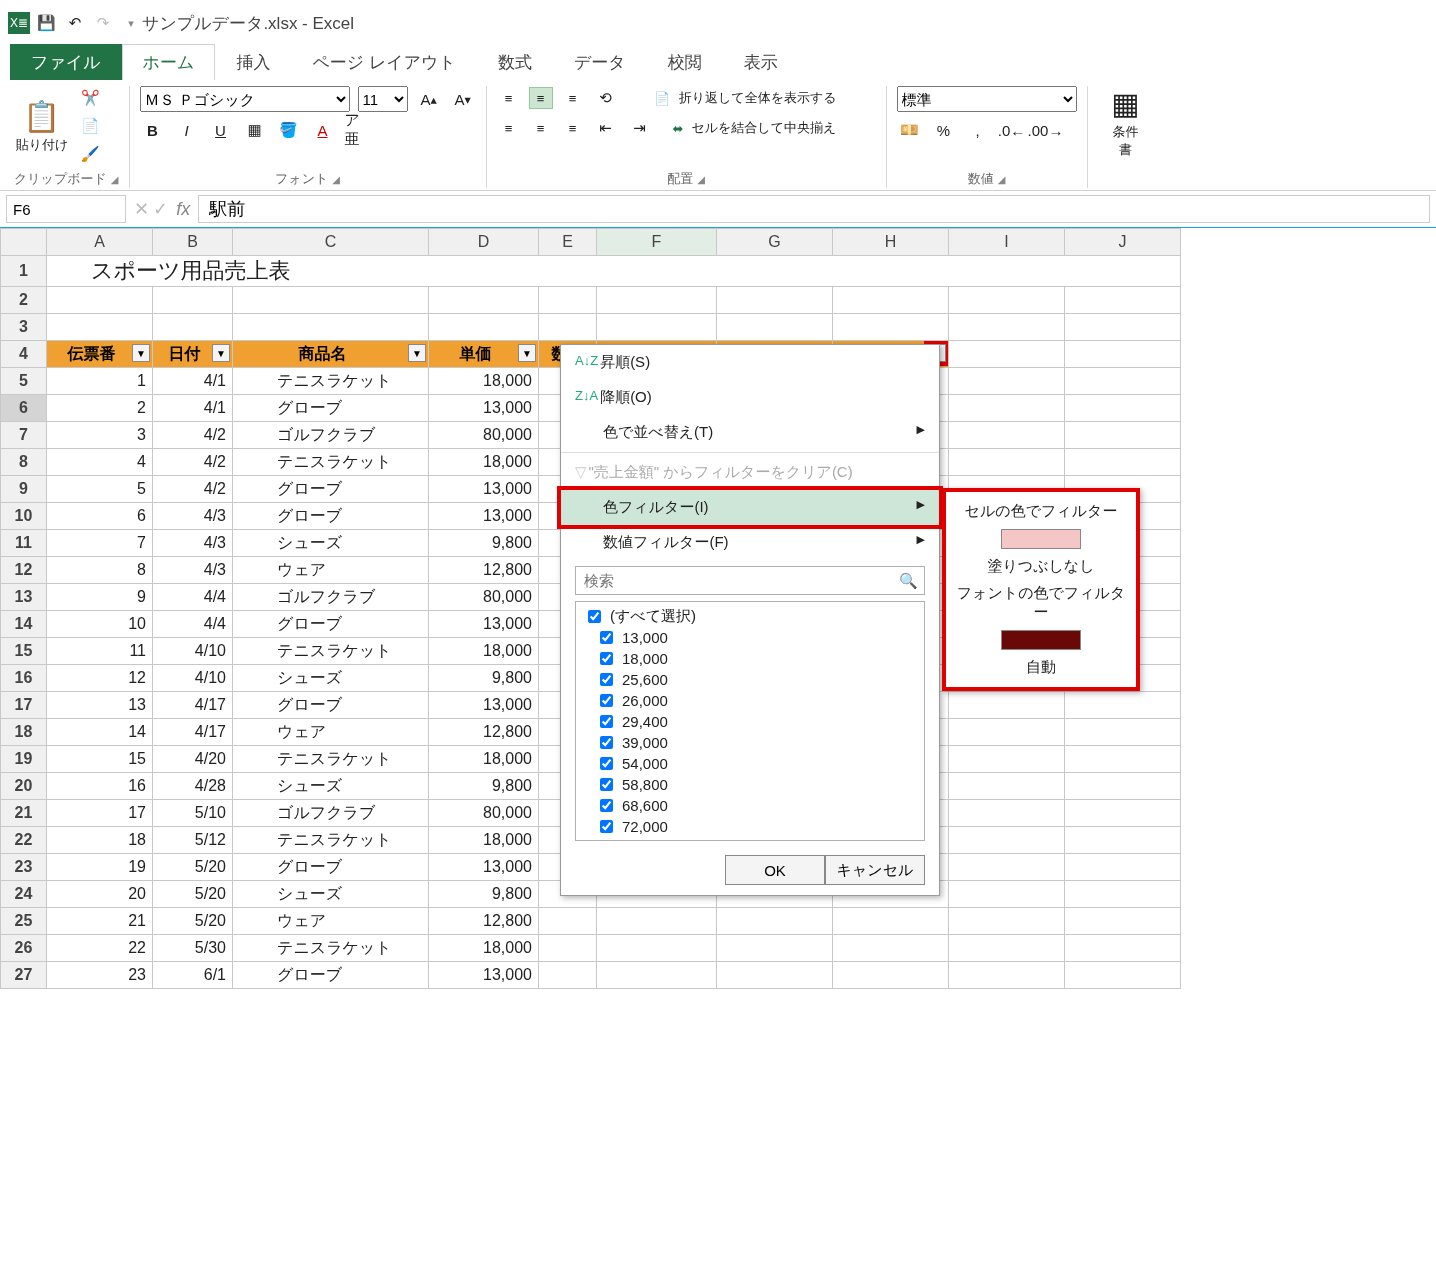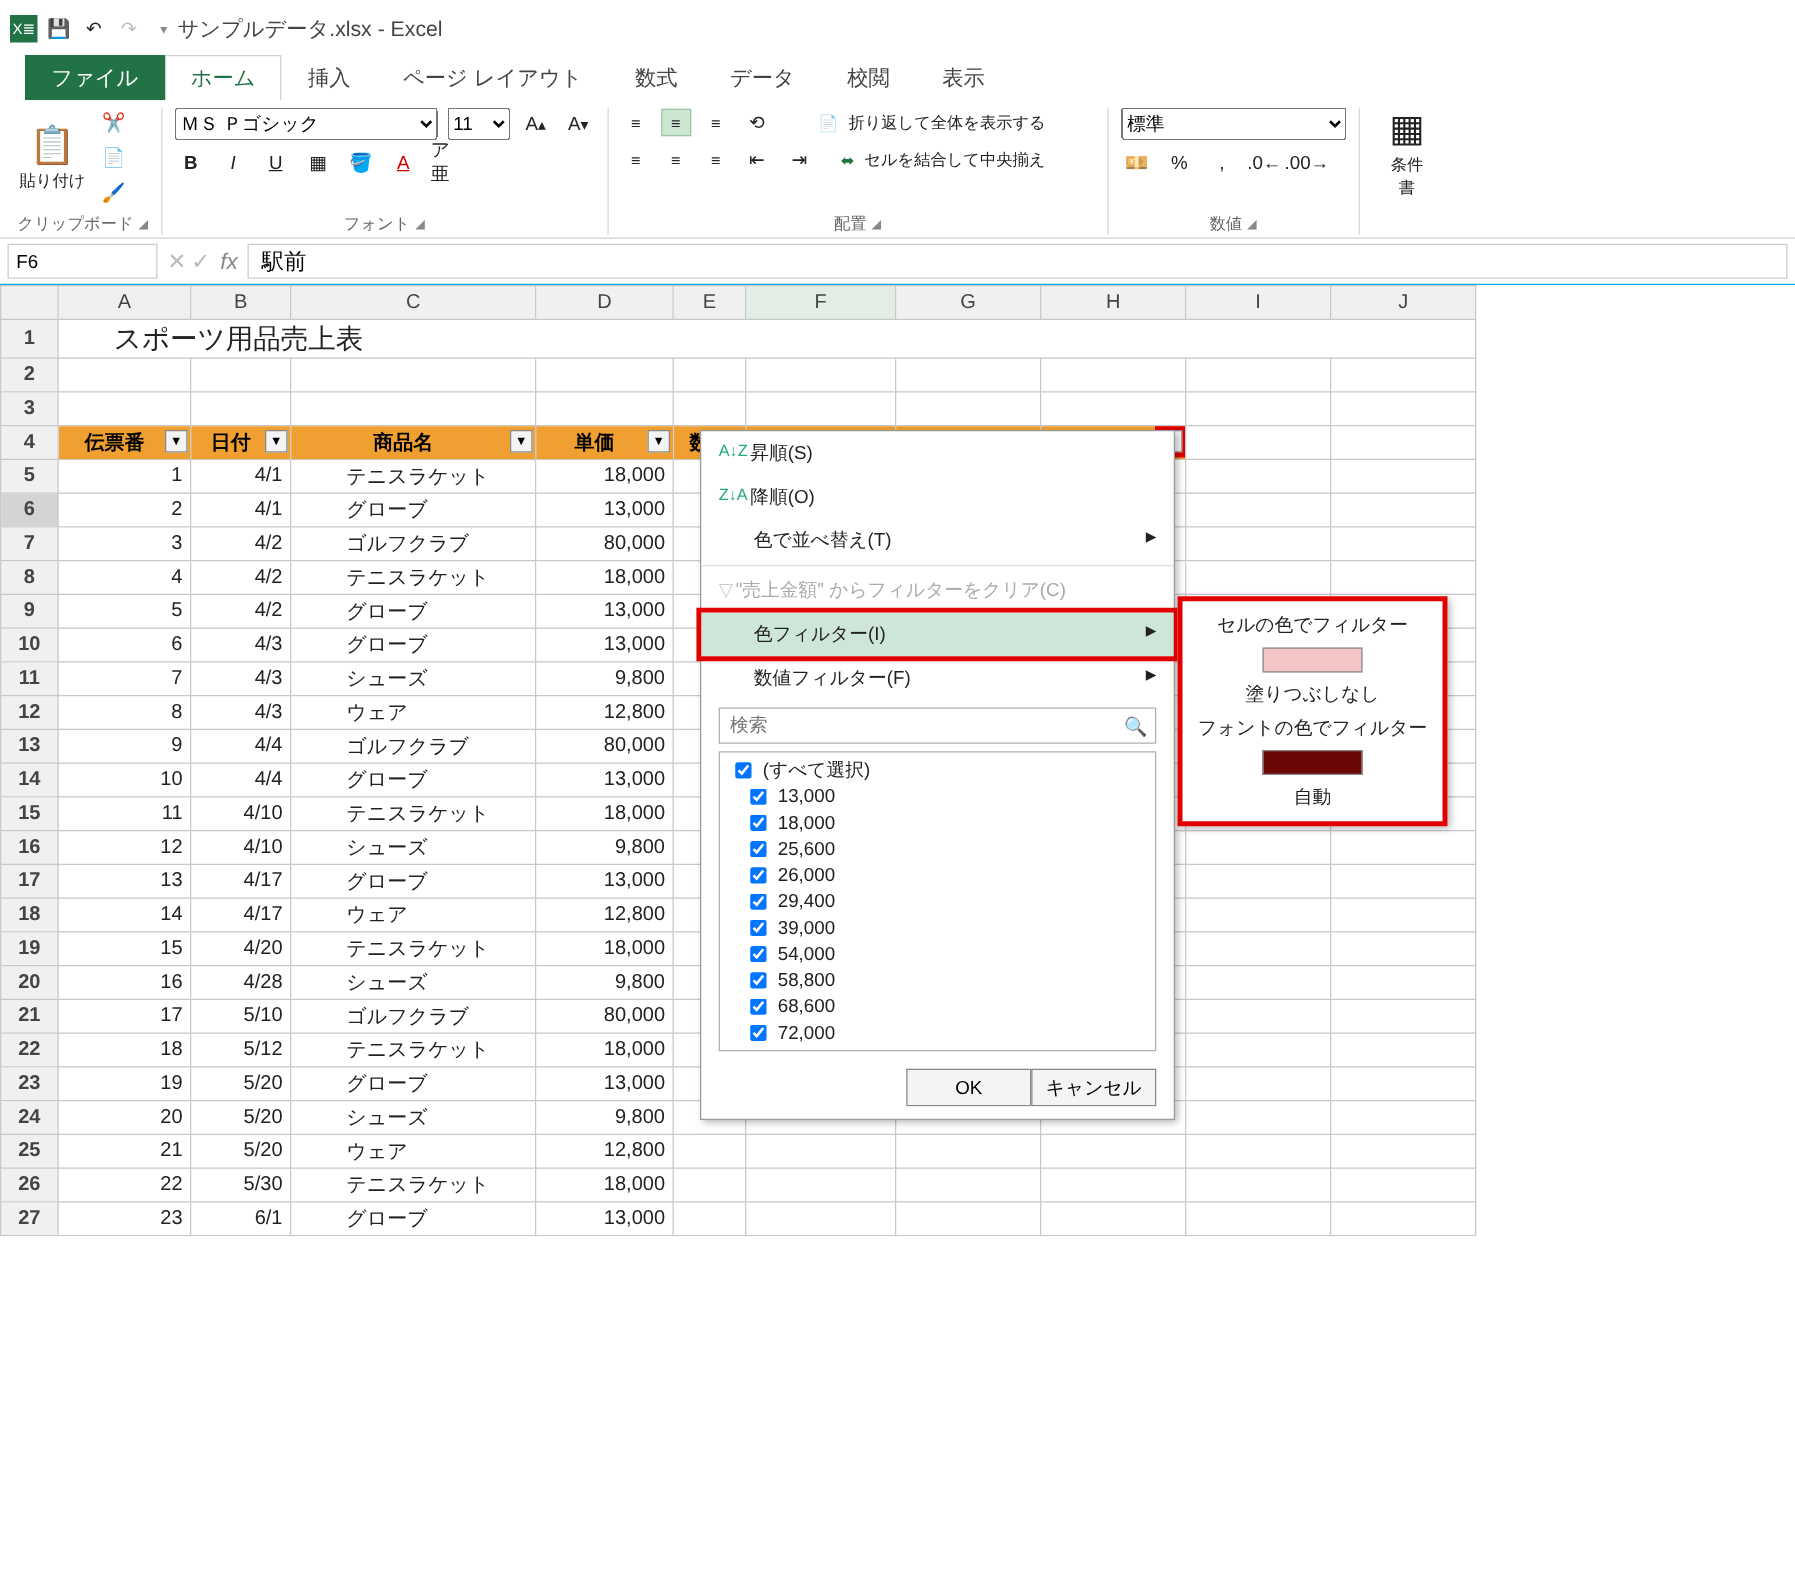--- a/index.html
+++ b/index.html
@@ -3,21 +3,21 @@
 <meta charset="utf-8">
 <style>
 * { box-sizing: border-box; font-family: "Meiryo UI", "MS PGothic", sans-serif; }
 body { margin: 0; background: #fff; font-size: 13px; color: #222; }
 
 .titlebar { height: 46px; background: #fff; border-bottom: 0px solid #ddd; display: flex; align-items: center; padding: 0 8px; }
 .titlebar .tb-icons { display: flex; gap: 6px; align-items: center; }
 .titlebar .tb-icons .ic { width: 22px; height: 22px; display: flex; align-items: center; justify-content: center; font-size: 15px; cursor: pointer; }
 .titlebar .title { flex: 1; font-size: 17px; color: #444; }
 
-.ribbon-tabs { height: 34px; display: flex; align-items: flex-end; background: #fff; padding-left: 20px; }
+.ribbon-tabs { height: 34px; display: flex; align-items: flex-end; background: #fff; padding-left: 10px; }
 .rtab { padding: 6px 20px; font-size: 17px; color: #444; border: 1px solid transparent; border-bottom: none; cursor: pointer; }
 .rtab.file { background: #217346; color: #fff; }
 .rtab.active { background: #fff; border-color: #d0d0d0; color: #217346; }
 
 .ribbon { background: #fff; border-bottom: 1px solid #d0d0d0; display: flex; padding: 6px 4px 2px; }
 .rgroup { border-right: 1px solid #d8d8d8; padding: 0 10px; display: flex; flex-direction: column; }
 .rgroup .controls { flex: 1; display: flex; flex-direction: column; gap: 6px; }
 .rgroup .row { display: flex; align-items: center; gap: 8px; }
 .rgroup .glabel { text-align: center; font-size: 13px; color: #666; margin-top: 4px; display:flex; justify-content:center; align-items:center; gap:4px;}
 .rgroup .glabel .launcher{font-size:10px; color:#888;}
@@ -53,21 +53,21 @@
 .filter-menu .mi.disabled{color:#aaa; cursor:default;}
 .filter-menu .mi .arrow { margin-left: auto; font-size: 11px; }
 .filter-menu .sep { border-top: 1px solid #ddd; margin: 2px 0; }
 .filter-menu .search { margin: 6px 14px; border: 1px solid #b0b0b0; display: flex; align-items: center; padding: 4px 6px; gap: 6px; }
 .filter-menu .search input { border: none; flex: 1; outline: none; font-size: 15px; }
 .filter-menu .list { margin: 4px 14px; border: 1px solid #b0b0b0; height: 240px; overflow-y: scroll; padding: 4px 8px; }
 .filter-menu .list .li { display: flex; align-items: center; gap: 6px; padding: 1px 0 1px 12px; font-size: 15px; }
 .filter-menu .btns { display: flex; justify-content: flex-end; padding: 10px 14px; }
 .filter-menu .btns button { width: 100px; height: 30px; border: 1px solid #888; background: #f4f4f4; cursor: pointer; font-size:15px;}
 
-.color-submenu { position: absolute; left: 942px; top: 133px; width: 216px; background: #fff; border: 1px solid #9a9a9a; box-shadow: 2px 2px 6px rgba(0,0,0,.3); padding: 6px 10px; font-size: 15px; }
+.color-submenu { position: absolute; left: 942px; top: 144px; width: 198px; background: #fff; border: 1px solid #9a9a9a; box-shadow: 2px 2px 6px rgba(0,0,0,.3); padding: 6px 10px; font-size: 15px; }
 .color-submenu .sect { text-align: center; padding: 4px 0; }
 .color-submenu .swatch { width: 80px; height: 20px; margin: 4px auto; border: 1px solid #888; display: block; }
 
 .redbox{outline:4px solid #e10000;}
 .redbox2{border:4px solid #e10000;}
 .menu-anchor{position:relative;}
 </style>
 </head>
 <body>
 

